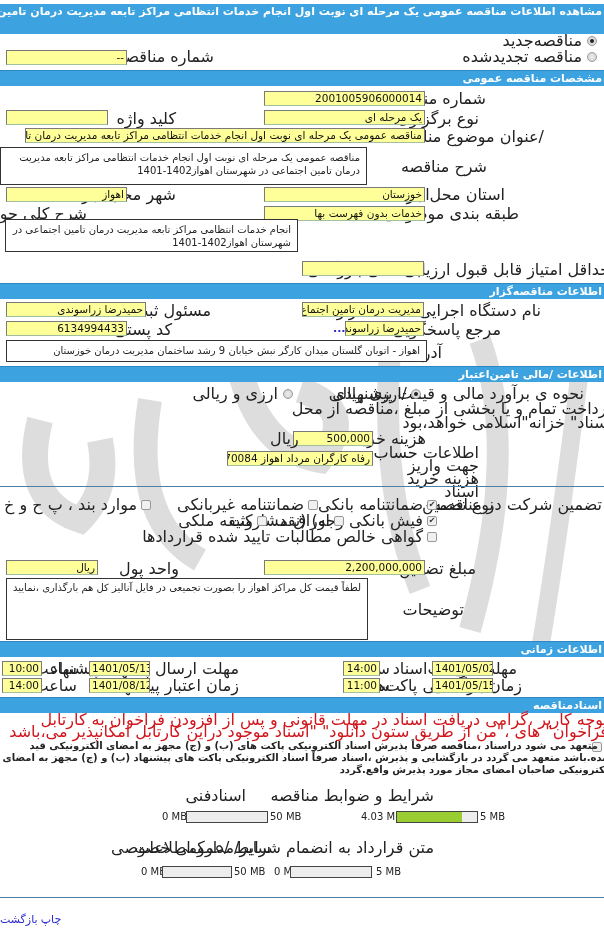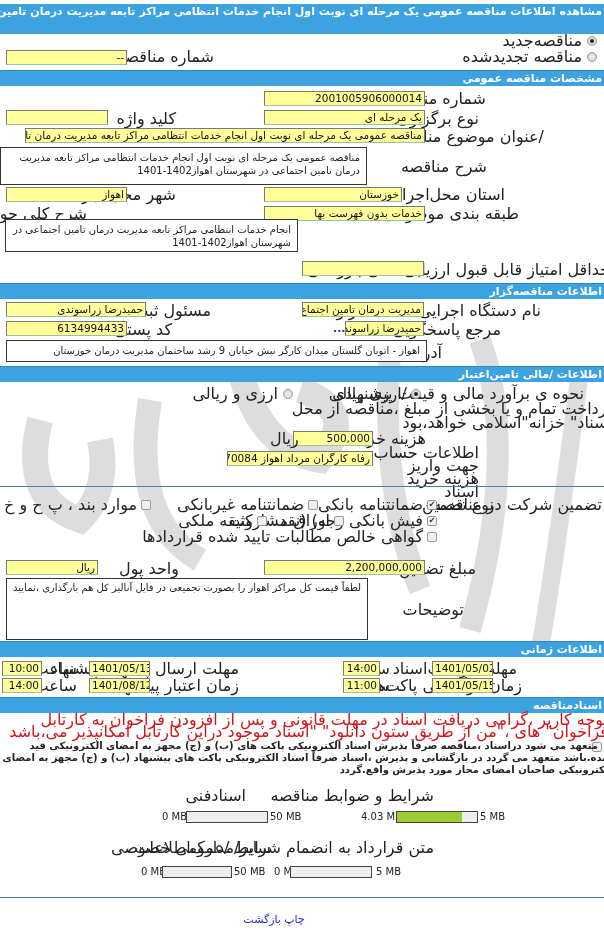--- a/index.html
+++ b/index.html
@@ -83,21 +83,21 @@
 <div class="lbl" style="right:428px;top:112px;">کلید واژه</div>
 <div class="fld" style="left:6px;top:110px;width:102px;"></div>
 
 <div class="lbl" style="right:60px;top:130px;">/عنوان موضوع مناقصه</div>
 <div class="fld" style="left:25px;top:128px;width:400px;">مناقصه عمومی یک مرحله ای نوبت اول انجام خدمات انتظامی مراکز تابعه مدیریت درمان تامین</div>
 
 <div class="box" style="left:0;top:147px;width:367px;height:38px;">مناقصه عمومی یک مرحله ای نوبت اول انجام خدمات انتظامی مراکز تابعه مدیریت درمان تامین اجتماعی در شهرستان اهواز1402-1401</div>
 <div class="lbl" style="right:117px;top:160px;">شرح مناقصه</div>
 
 <div class="lbl" style="right:99px;top:188px;">استان محل‌اجرا</div>
-<div class="fld" style="left:264px;top:187px;width:138px;">خوزستان</div>
+<div class="fld" style="left:264px;top:187px;width:161px;">خوزستان</div>
 <div class="lbl" style="right:428px;top:188px;">شهر محل اجرا</div>
 <div class="fld" style="left:6px;top:187px;width:121px;">اهواز</div>
 
 <div class="lbl" style="right:85px;top:207px;">طبقه بندی موضوعی</div>
 <div class="fld" style="left:264px;top:206px;width:161px;">خدمات بدون فهرست بها</div>
 <div class="lbl" style="right:517px;top:207px;">شرح کلی حوزه فعالیت</div>
 <div class="box" style="left:5px;top:219px;width:293px;height:33px;">انجام خدمات انتظامی مراکز تابعه مدیریت درمان تامین اجتماعی در شهرستان اهواز1402-1401</div>
 
 <div class="lbl" style="right:-6px;top:263px;">حداقل امتیاز قابل قبول ارزیابی /فنی بازرگانی</div>
 <div class="fld" style="left:302px;top:261px;width:122px;"></div>
@@ -208,16 +208,16 @@
 <div class="mb" style="left:376px;top:866px;">5 MB</div>
 
 <div class="lbl" style="right:333px;top:841px;">سایر/مدارک‌اطلاعات</div>
 <div class="mb" style="left:141px;top:866px;">0 MB</div>
 <div class="bar" style="left:162px;top:866px;width:70px;">
     <div class="fill" style="width:0%;"></div>
   </div>
 <div class="mb" style="left:234px;top:866px;">50 MB</div>
 
 <div class="hr" style="top:897px;"></div>
-<div class="abs" style="left:0;top:913px;width:548px;text-align:center;">
+<div class="abs" style="left:0;top:913px;width:548px;text-align:left;">
   <a class="link">چاپ</a>
   <a class="link">بازگشت</a>
 </div>
 
 </body></html>

